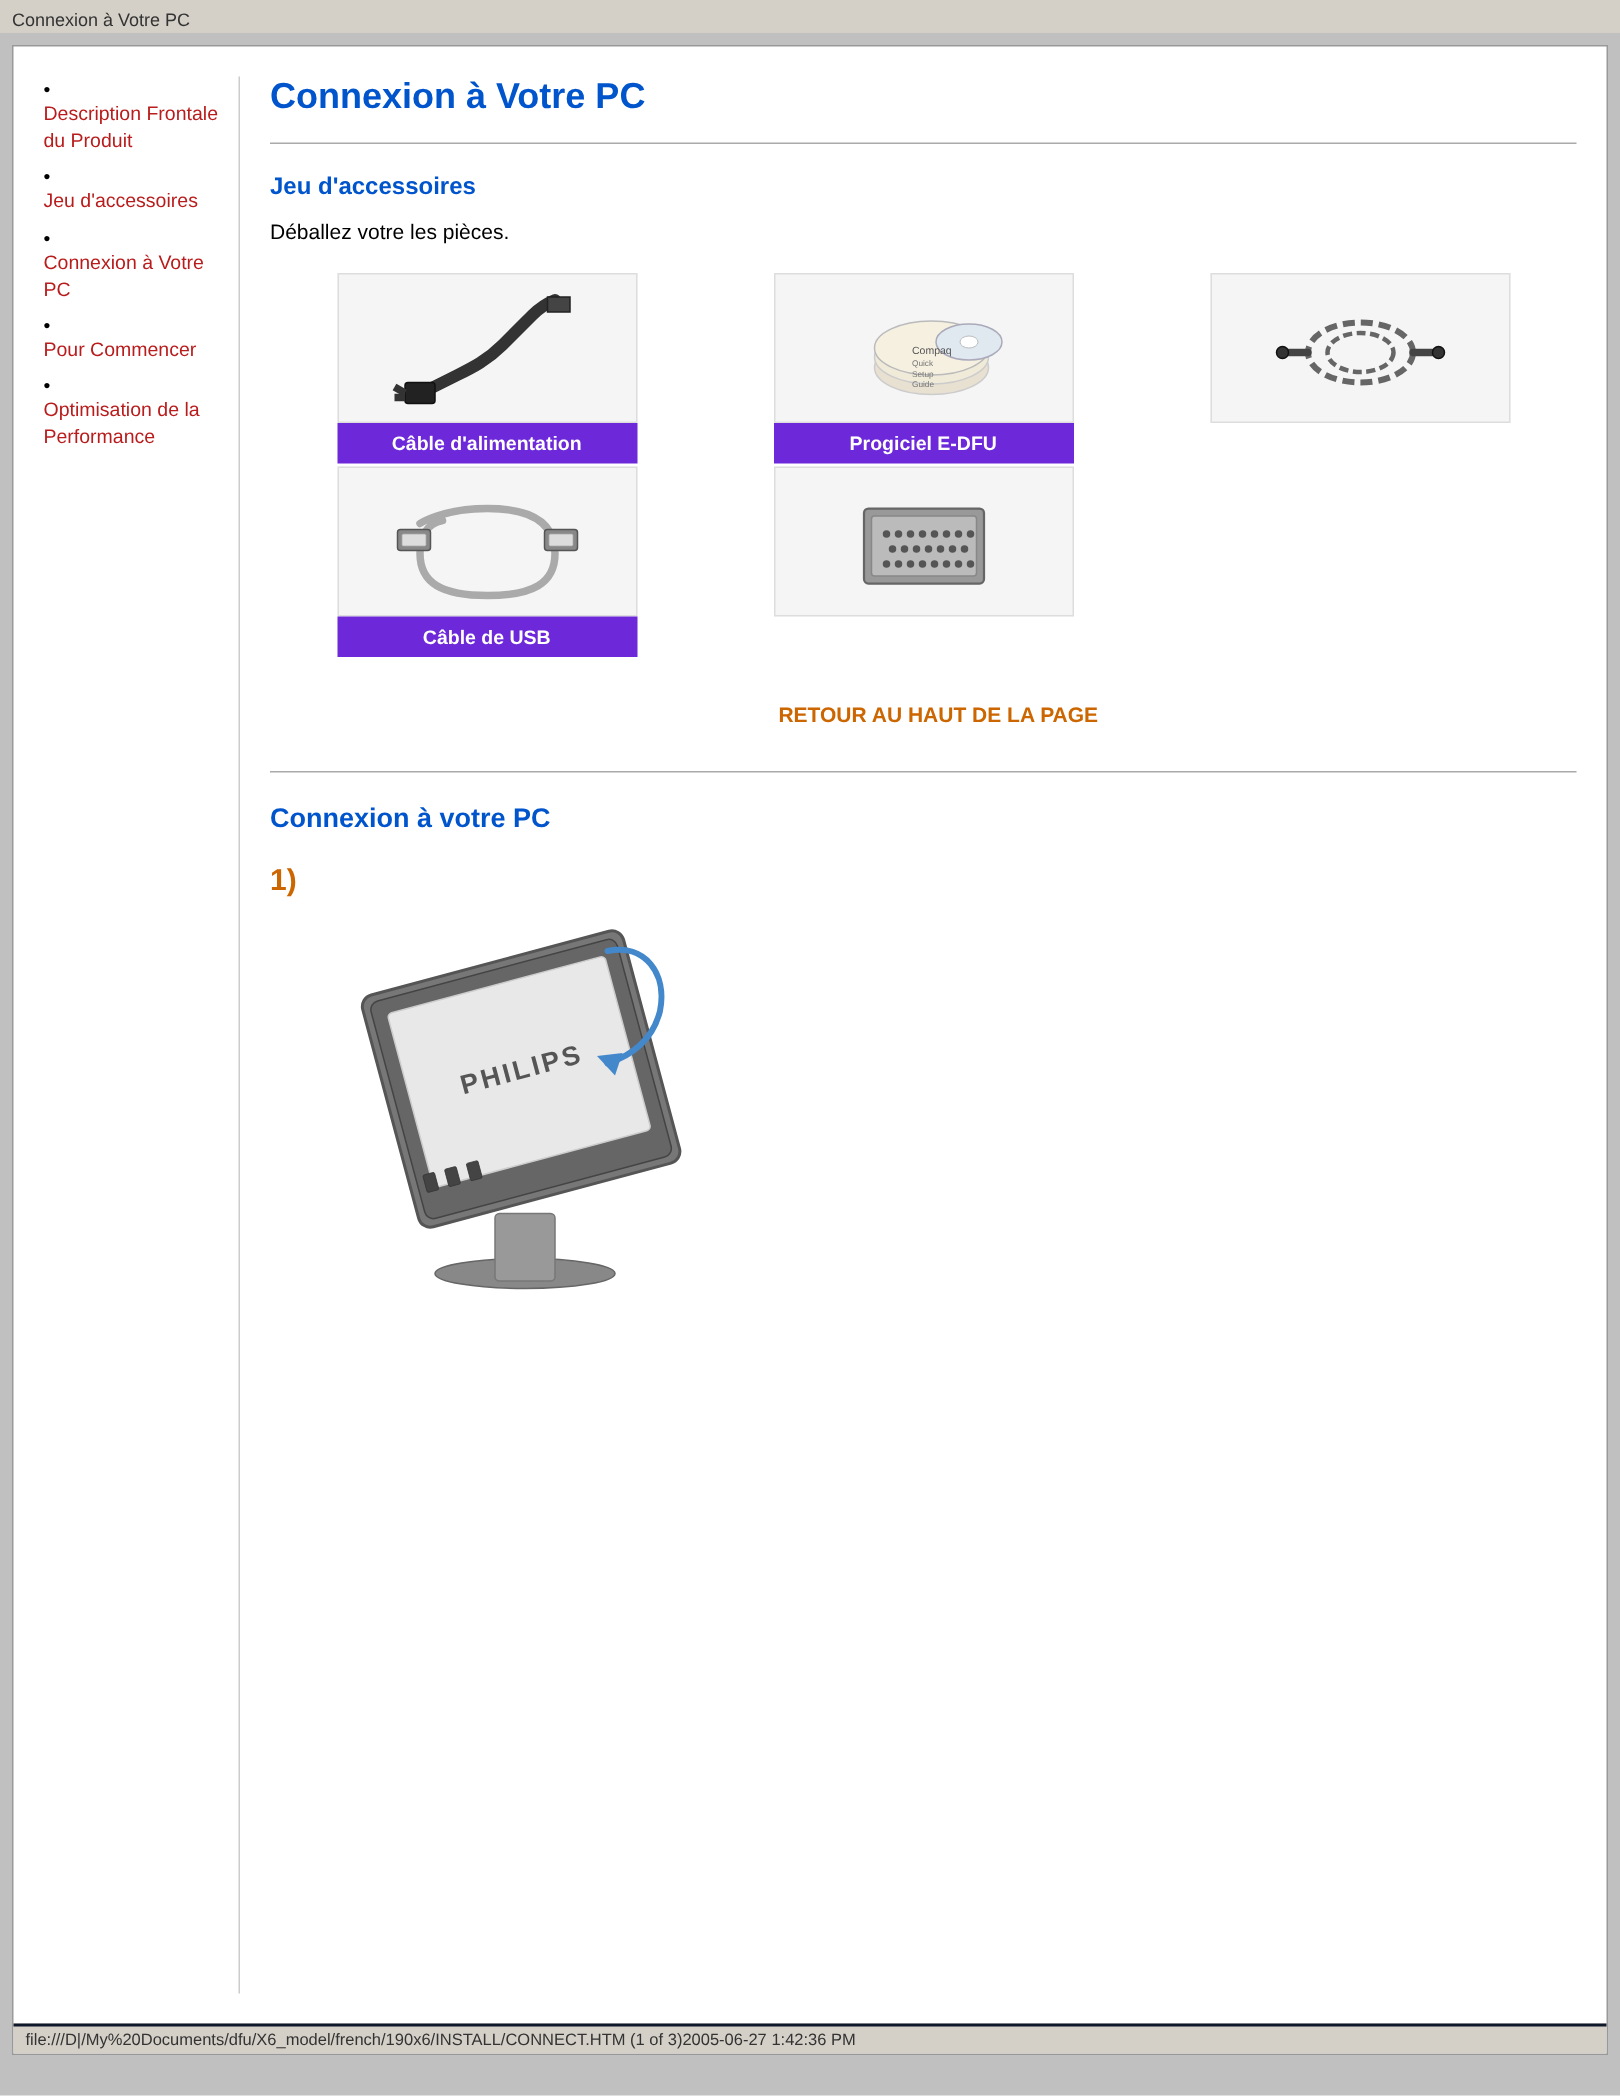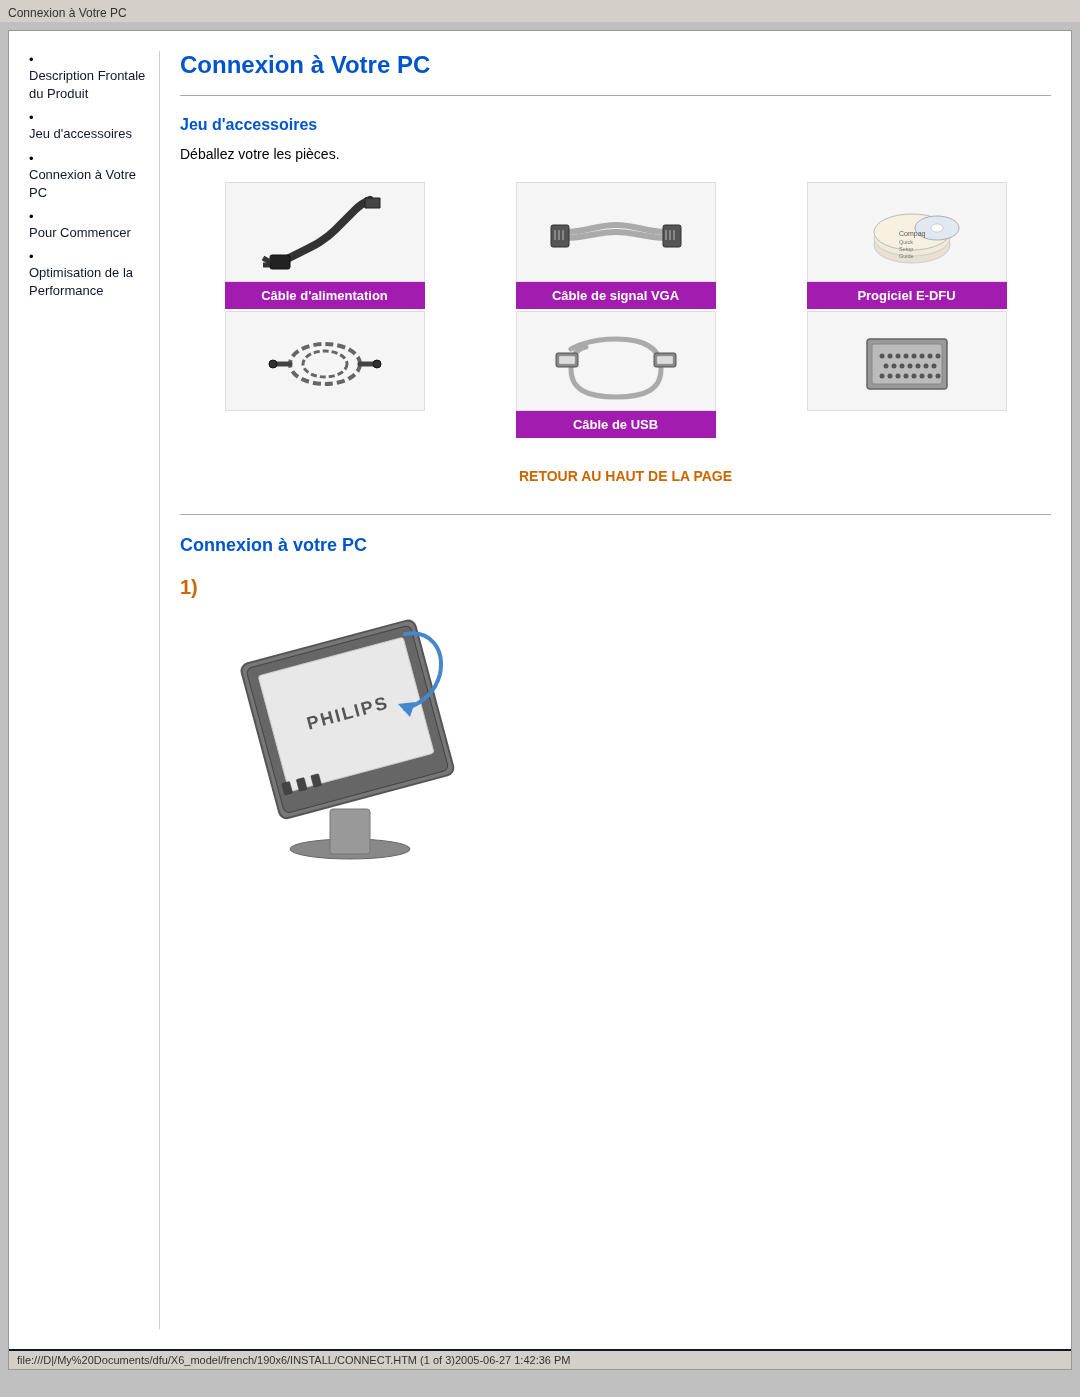--- a/index.html
+++ b/index.html
@@ -31,21 +31,21 @@
       flex: 1;
       padding: 20px;
     }
     .sidebar {
       width: 130px;
       flex-shrink: 0;
       padding-right: 10px;
     }
     .sidebar a {
       display: block;
-      color: #0f172a;
+      color: #b91c1c;
       text-decoration: none;
       font-size: 13px;
       margin-bottom: 6px;
       line-height: 1.4;
     }
     .sidebar-item {
       margin-bottom: 4px;
     }
     .sidebar-bullet {
       color: #000;
@@ -92,21 +92,21 @@
       width: 200px;
       height: 100px;
       display: flex;
       align-items: center;
       justify-content: center;
       background: #f5f5f5;
       border: 1px solid #ddd;
       margin-bottom: 0;
     }
     .accessory-label {
-      background: #a21caf;
+      background: #6d28d9;
       color: #fff;
       font-weight: bold;
       font-size: 13px;
       text-align: center;
       padding: 6px 10px;
       width: 200px;
     }
     .retour-link {
       text-align: center;
       margin: 30px 0;
@@ -205,40 +205,20 @@
               <path d="M30,70 C30,70 40,65 50,60 C60,55 70,50 80,40 C90,30 95,25 100,20 C105,15 110,12 115,10" stroke="#333" stroke-width="8" fill="none" stroke-linecap="round"></path>
               <rect x="15" y="65" width="20" height="14" rx="2" fill="#222" stroke="#111" stroke-width="1"></rect>
               <line x1="8" y1="68" x2="15" y2="72" stroke="#333" stroke-width="5"></line>
               <line x1="8" y1="75" x2="15" y2="75" stroke="#333" stroke-width="5"></line>
               <path d="M110,8 L125,8 L125,18 L110,18 Z" fill="#444" stroke="#222" stroke-width="1"></path>
             </svg>
           </div>
           <div class="accessory-label">Câble d'alimentation</div>
         </div>
 
-        <div class="accessory-cell">
-          <div class="accessory-image">
-            <svg width="140" height="85">
-
-              <path d="M20,42 C40,42 50,35 70,35 C90,35 100,42 120,42" stroke="#aaa" stroke-width="6" fill="none"></path>
-              <path d="M20,48 C40,48 50,42 70,42 C90,42 100,48 120,48" stroke="#aaa" stroke-width="6" fill="none"></path>
-
-              <rect x="5" y="35" width="18" height="22" rx="2" fill="#555" stroke="#333" stroke-width="1"></rect>
-              <rect x="117" y="35" width="18" height="22" rx="2" fill="#555" stroke="#333" stroke-width="1"></rect>
-
-              <line x1="9" y1="40" x2="9" y2="50" stroke="#999" stroke-width="1.5"></line>
-              <line x1="13" y1="40" x2="13" y2="50" stroke="#999" stroke-width="1.5"></line>
-              <line x1="17" y1="40" x2="17" y2="50" stroke="#999" stroke-width="1.5"></line>
-              <line x1="120" y1="40" x2="120" y2="50" stroke="#999" stroke-width="1.5"></line>
-              <line x1="124" y1="40" x2="124" y2="50" stroke="#999" stroke-width="1.5"></line>
-              <line x1="128" y1="40" x2="128" y2="50" stroke="#999" stroke-width="1.5"></line>
-            </svg>
-          </div>
-          <div class="accessory-label">Câble de signal VGA</div>
-        </div>
 
         <div class="accessory-cell">
           <div class="accessory-image">
             <svg width="160" height="85">
 
               <ellipse cx="85" cy="55" rx="38" ry="18" fill="#e8e0d0" stroke="#ccc" stroke-width="1"></ellipse>
               <ellipse cx="85" cy="48" rx="38" ry="18" fill="#f0ead8" stroke="#ccc" stroke-width="1"></ellipse>
               <ellipse cx="85" cy="42" rx="38" ry="18" fill="#f5f0e0" stroke="#bbb" stroke-width="1"></ellipse>
 
               <ellipse cx="110" cy="38" rx="22" ry="12" fill="#e0e8f0" stroke="#aab" stroke-width="1"></ellipse>

